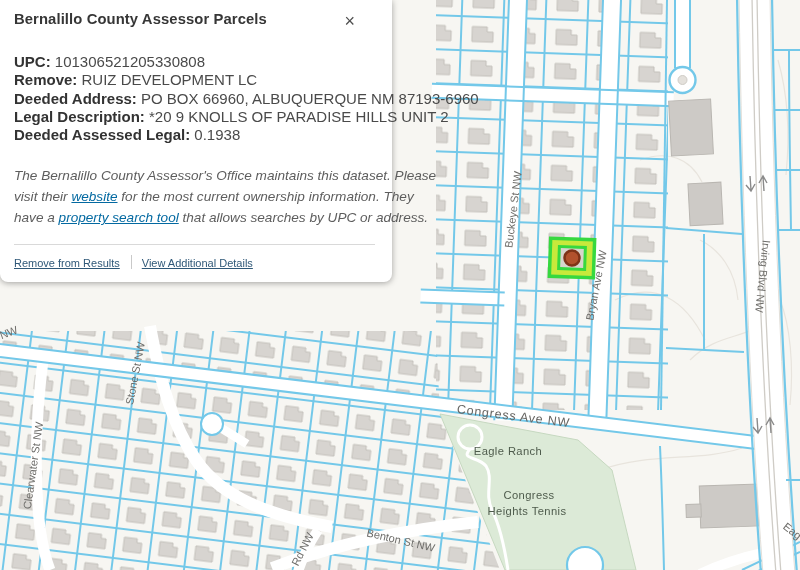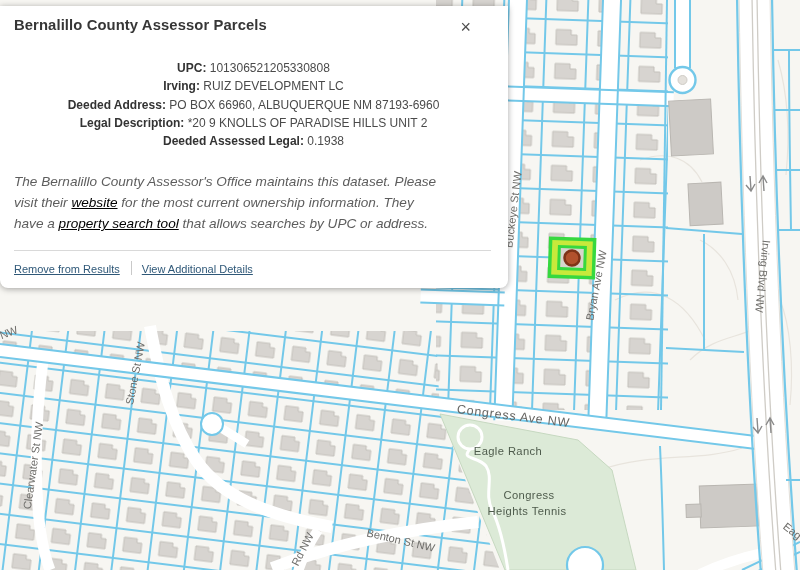--- a/index.html
+++ b/index.html
@@ -7,32 +7,32 @@
        font-family:"Liberation Sans",sans-serif;background:#f7f6f2;}
   .stage{position:relative;width:800px;height:570px;overflow:hidden;}
 
   
   svg.map{position:absolute;left:0;top:0;z-index:1;display:block;}
   .street-label{fill:#6f6e6b;font-size:11px;font-family:"Liberation Sans",sans-serif;}
   .street-label-big{fill:#676663;font-size:12.5px;letter-spacing:.8px;}
   .park-label{fill:#4e5b4c;font-size:11.2px;letter-spacing:.4px;}
 
   
-  .panel{position:absolute;left:0;top:0;width:508px;z-index:2;background:#fff;
+  .panel{position:absolute;left:0;top:0;width:392px;z-index:2;background:#fff;
          border-radius:0 0 8px 8px;box-shadow:0 1px 6px rgba(0,0,0,.35);
-         padding:11px 15px 13px 14px;box-sizing:border-box;color:#4c4c4c;margin-top:6px;}
+         padding:11px 15px 13px 14px;box-sizing:border-box;color:#4c4c4c;}
   .panel-header{display:flex;justify-content:space-between;align-items:flex-start;margin-bottom:23px;}
   .panel-title{font-size:14.8px;font-weight:700;color:#363636;letter-spacing:.1px;}
   .close-btn{font-size:18px;line-height:1;color:#4f4f4f;cursor:pointer;margin:1px 22px 0 0;
              font-weight:400;user-select:none;}
-  .field{font-size:12px;line-height:18.3px;color:#4a4a4a;white-space:nowrap;text-align:center;}
+  .field{font-size:15px;line-height:18.3px;color:#4a4a4a;white-space:nowrap;}
   .field b{color:#333;font-weight:700;}
   .disclaimer{margin:21px 0 0;width:427px;font-size:13.6px;font-style:italic;
               color:#5d5d5d;line-height:21px;}
-  .dlink{color:#000000;text-decoration:underline;cursor:pointer;}
+  .dlink{color:#0369a1;text-decoration:underline;cursor:pointer;}
   .divider{border:0;border-top:1px solid #d9d9d9;margin:16px 2px 0 0;}
   .actions{margin-top:10px;font-size:11px;}
   .actions a{color:#2f5878;text-decoration:underline;cursor:pointer;}
   .sep{display:inline-block;width:1px;height:14px;background:#c9c9c9;
        margin:0 10px -2px 11px;}
 </style>
 </head>
 <body>
 
 <div class="stage">
@@ -161,21 +161,21 @@
   </g>
 </svg>
 
 <div class="panel">
   <div class="panel-header">
     <div class="panel-title">Bernalillo County Assessor Parcels</div>
     <span class="close-btn">×</span>
   </div>
 
   <div class="field"><b>UPC:</b> <span>101306521205330808</span></div>
-  <div class="field"><b>Irving:</b> <span>RUIZ DEVELOPMENT LC</span></div>
+  <div class="field"><b>Remove:</b> <span>RUIZ DEVELOPMENT LC</span></div>
   <div class="field"><b>Deeded Address:</b> <span>PO BOX 66960, ALBUQUERQUE NM 87193-6960</span></div>
   <div class="field"><b>Legal Description:</b> <span>*20 9 KNOLLS OF PARADISE HILLS UNIT 2</span></div>
   <div class="field"><b>Deeded Assessed Legal:</b> <span>0.1938</span></div>
 
   <p class="disclaimer"><span>The Bernalillo County Assessor's Office maintains this dataset. Please visit their </span><a class="dlink" href="#">website</a><span> for the most current ownership information. They have a </span><a class="dlink" href="#">property search tool</a><span> that allows searches by UPC or address.</span></p>
 
   <hr class="divider">
 
   <div class="actions">
     <a href="#">Remove from Results</a><span class="sep"></span><a href="#">View Additional Details</a>

